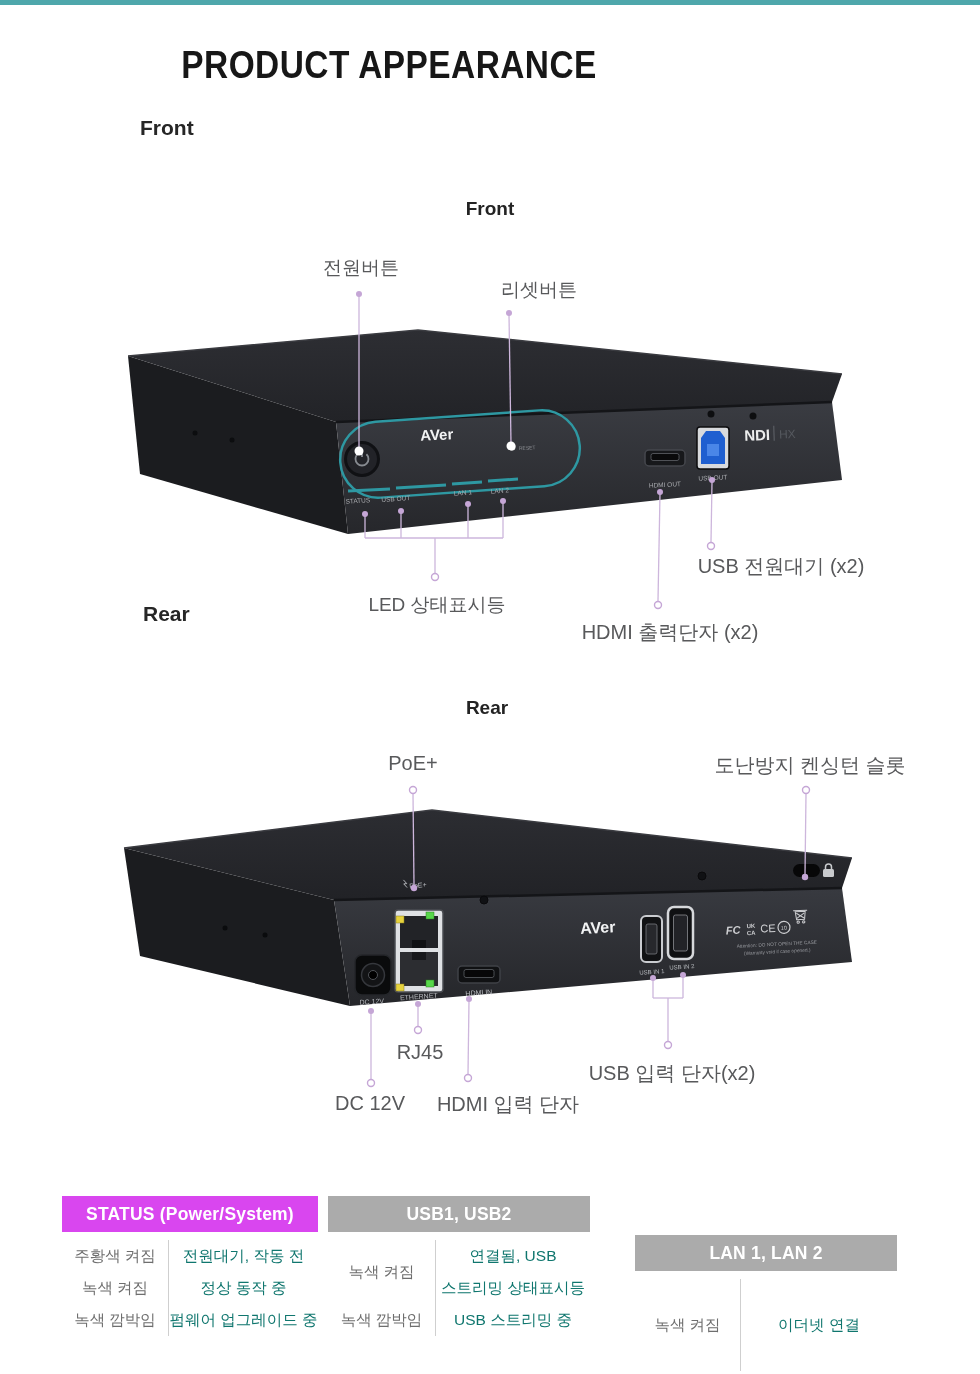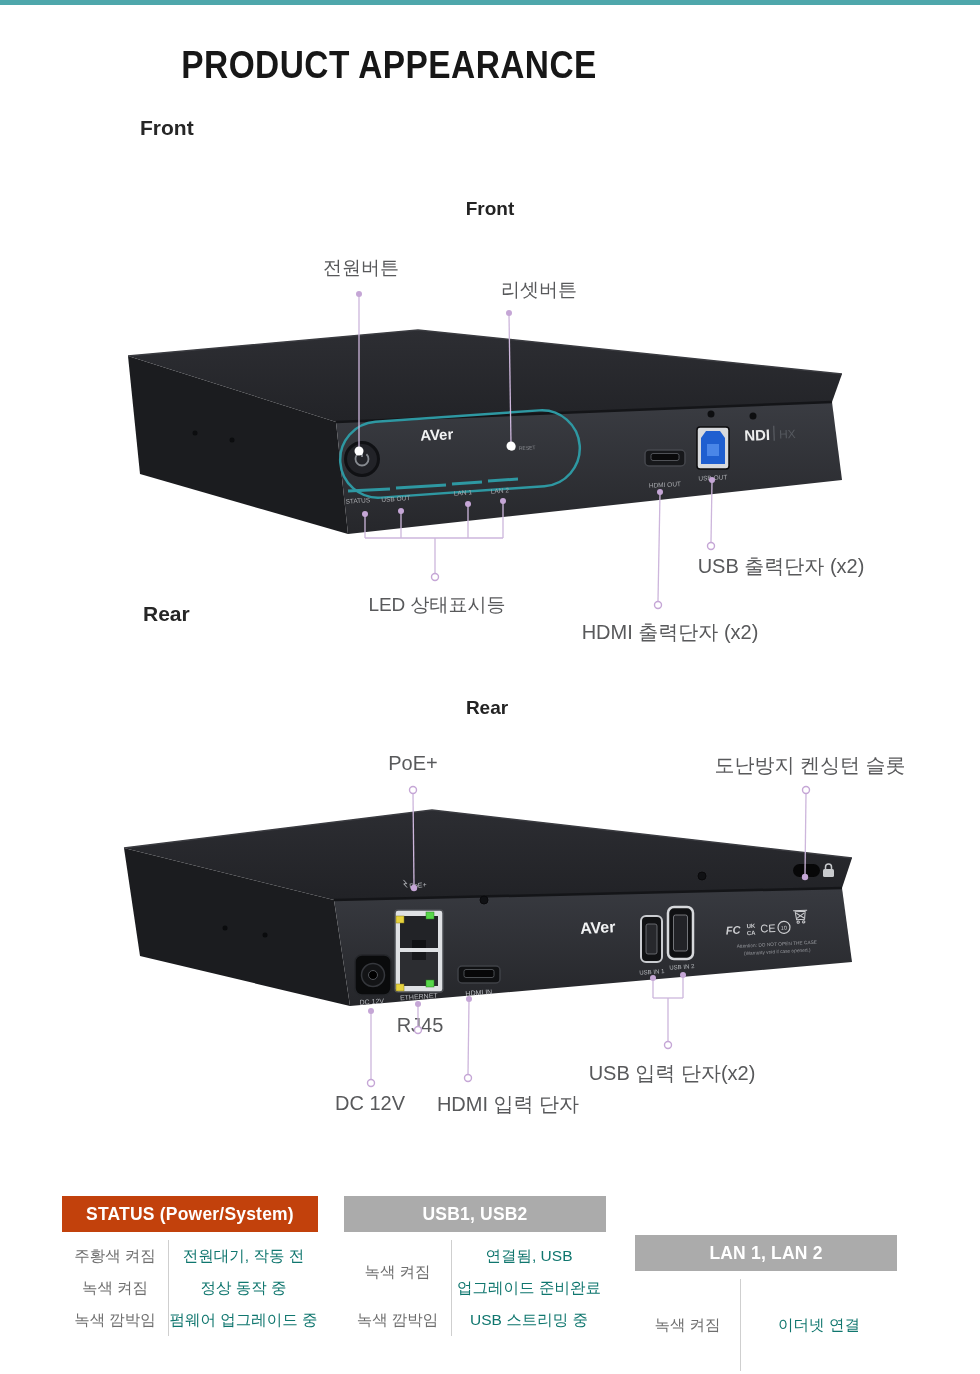--- a/index.html
+++ b/index.html
@@ -15,21 +15,21 @@
   
   .info-table{position:absolute;top:1196px;}
   .t-header{height:36px;background:#ABABAB;color:#fff;font-weight:700;font-size:17.5px;display:flex;align-items:center;justify-content:center;letter-spacing:.2px;}
   .t-body{display:flex;padding-top:8px;}
   .t-state{text-align:center;color:#6e6e6e;font-size:15.5px;border-right:1px solid #cfcfcf;font-family:Liberation Serif, serif;}
   .t-desc{flex:1;text-align:center;color:#0f766e;font-size:15.5px;}
   .row32{line-height:32px;height:32px;white-space:nowrap;}
   .row64{line-height:64px;height:64px;white-space:nowrap;}
   .row92{line-height:92px;height:92px;white-space:nowrap;}
   .t1{left:62px;width:256px;}  .t1 .t-state{width:106px;}
-  .t2{left:344px;width:262px;} .t2 .t-state{width:107px;}
+  .t2{left:328px;width:262px;} .t2 .t-state{width:107px;}
   .t3{left:635px;width:262px;margin-top:39px;} .t3 .t-state{width:105px;}
   
   text{font-family:"Liberation Sans",sans-serif;}
   .pl{fill:#a8aaae;font-size:6.5px;}
   .pl2{fill:#b9bcc0;font-size:7px;}
 </style>
 </head>
 <body>
 
 <div class="topbar" style="background-color: rgb(78, 167, 171);"></div>
@@ -38,25 +38,25 @@
 
 <div class="sec-label" style="left:140px;top:116px;">Front</div>
 <div class="center-label" style="left:490px;top:198px;">Front</div>
 <div class="sec-label" style="left:143px;top:602px;">Rear</div>
 <div class="center-label" style="left:487px;top:697px;">Rear</div>
 
 <div class="callout" style="left:361px;top:255px;font-size:19px;">전원버튼</div>
 <div class="callout" style="left:496px;top:277px;font-size:19px;margin-left:43px;">리셋버튼</div>
 <div class="callout" style="left:437px;top:592px;font-size:19px;">LED 상태표시등</div>
 <div class="callout" style="left:670px;top:619px;">HDMI 출력단자 (x2)</div>
-<div class="callout" style="left:781px;top:553px;">USB 출력단자 (x2)</div>
+<div class="callout" style="left:781px;top:553px;">USB 전원대기 (x2)</div>
 
 <div class="callout" style="left:413px;top:752px;">PoE+</div>
 <div class="callout" style="left:810px;top:752px;">도난방지 켄싱턴 슬롯</div>
-<div class="callout" style="left:420px;top:1014px;">RJ45</div>
+<div class="callout" style="left:420px;top:1041px;">RJ45</div>
 <div class="callout" style="left:370px;top:1092px;">DC 12V</div>
 <div class="callout" style="left:508px;top:1091px;">HDMI 입력 단자</div>
 <div class="callout" style="left:672px;top:1060px;">USB 입력 단자(x2)</div>
 
 <svg class="device-svg" style="left:118px;top:322px;" width="740" height="225" viewBox="0 0 740 225">
   <defs>
     <linearGradient id="gTopF" x1="0" y1="0" x2="0" y2="1">
       <stop offset="0" stop-color="#2d2e33"></stop>
         <stop offset="1" stop-color="#222327"></stop>
     </linearGradient>
@@ -282,21 +282,21 @@
       <circle cx="468" cy="1078" r="3.5"></circle>
     <circle cx="668" cy="1045" r="3.5"></circle>
   </g>
   <g fill="#ffffff">
     <circle cx="359" cy="451" r="4.5"></circle>
       <circle cx="511" cy="446" r="4.5"></circle>
   </g>
 </svg>
 
 <div class="info-table t1">
-  <div class="t-header" style="background-color: #c2410c;">STATUS (Power/System)</div>
+  <div class="t-header" style="background-color: #d946ef;">STATUS (Power/System)</div>
   <div class="t-body">
     <div class="t-state">
       <div class="row32">주황색 켜짐</div>
       <div class="row32">녹색 켜짐</div>
       <div class="row32">녹색 깜박임</div>
     </div>
     <div class="t-desc">
       <div class="row32">전원대기, 작동 전</div>
       <div class="row32">정상 동작 중</div>
       <div class="row32">펌웨어 업그레이드 중</div>
@@ -306,21 +306,21 @@
 
 <div class="info-table t2">
   <div class="t-header" style="background-color: rgb(171, 171, 171);">USB1, USB2</div>
   <div class="t-body">
     <div class="t-state">
       <div class="row64">녹색 켜짐</div>
       <div class="row32">녹색 깜박임</div>
     </div>
     <div class="t-desc">
       <div class="row32">연결됨, USB</div>
-      <div class="row32">업그레이드 준비완료</div>
+      <div class="row32">스트리밍 상태표시등</div>
       <div class="row32">USB 스트리밍 중</div>
     </div>
   </div>
 </div>
 
 <div class="info-table t3">
   <div class="t-header" style="background-color: rgb(171, 171, 171);">LAN 1, LAN 2</div>
   <div class="t-body">
     <div class="t-state">
       <div class="row92">녹색 켜짐</div>

